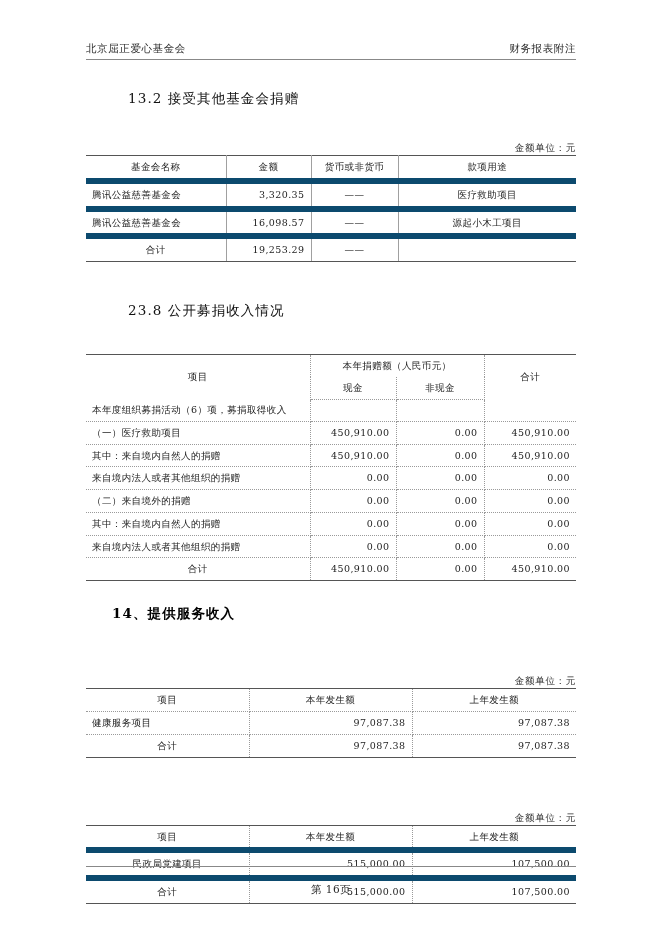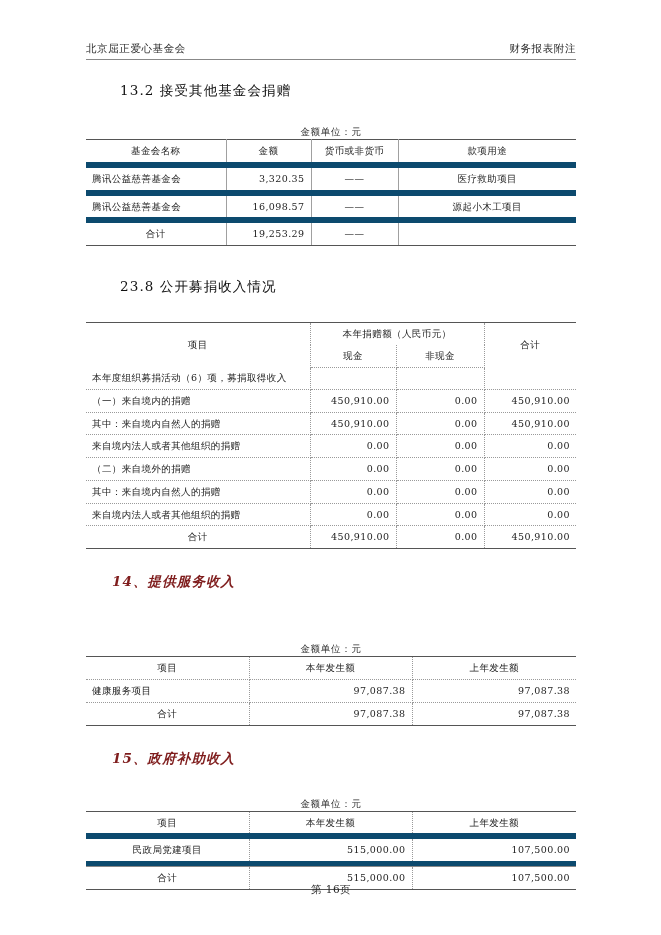--- a/index.html
+++ b/index.html
@@ -53,38 +53,37 @@
     color: #2b2b2b;
     padding-top: 16px;
     border-top: 1px solid #888;
     letter-spacing: .5px;
   }
 
   
   .h-sub {
     font-size: 13.5px;
     letter-spacing: 1.1px;
-    margin: 8px;
+    margin: 16px;
     padding-left: 26px;
     font-weight: normal;
     color: #111;
   }
   .h-main {
     font-size: 13.5px;
     letter-spacing: 1.1px;
     margin: 0;
     padding-left: 26px;
     font-weight: bold;
-    color: #7f1d1d;
-    font-style: italic;
+    color: #000000;
   }
 
   .unit-note {
     font-size: 9.5px;
-    text-align: center;
+    text-align: right;
     letter-spacing: .7px;
     color: #2b2b2b;
   }
 
   
   table.fin {
     width: 490px;
     border-collapse: collapse;
     font-size: 9.5px;
     color: #1d1d1d;
@@ -189,21 +188,21 @@
           <th class="c vline-d">非现金</th>
         </tr>
 
         <tr class="dline">
           <td class="l vline-d">本年度组织募捐活动（6）项，募捐取得收入</td>
           <td class="r vline-d"></td>
           <td class="r vline-d"></td>
           <td class="r"></td>
         </tr>
         <tr class="dline">
-          <td class="l vline-d">（一）来自境内的捐赠</td>
+          <td class="l vline-d">（一）医疗救助项目</td>
           <td class="r vline-d">450,910.00</td>
           <td class="r vline-d">0.00</td>
           <td class="r">450,910.00</td>
         </tr>
         <tr class="dline">
           <td class="l vline-d">其中：来自境内自然人的捐赠</td>
           <td class="r vline-d">450,910.00</td>
           <td class="r vline-d">0.00</td>
           <td class="r">450,910.00</td>
         </tr>
@@ -265,21 +264,20 @@
         </tr>
         <tr class="rule-bot">
           <td class="c vline-d">合计</td>
           <td class="r b vline-d">97,087.38</td>
           <td class="r b">97,087.38</td>
         </tr>
       </tbody>
     </table>
 
     <div class="spacer-24"></div>
-    <h2 class="h-main">15、政府补助收入</h2>
 
     <div class="spacer-30"></div>
     <div class="unit-note">金额单位：元</div>
 
     <table class="fin">
       <colgroup>
         <col style="width:163px">
           <col style="width:163px">
           <col style="width:164px">
       </colgroup>

